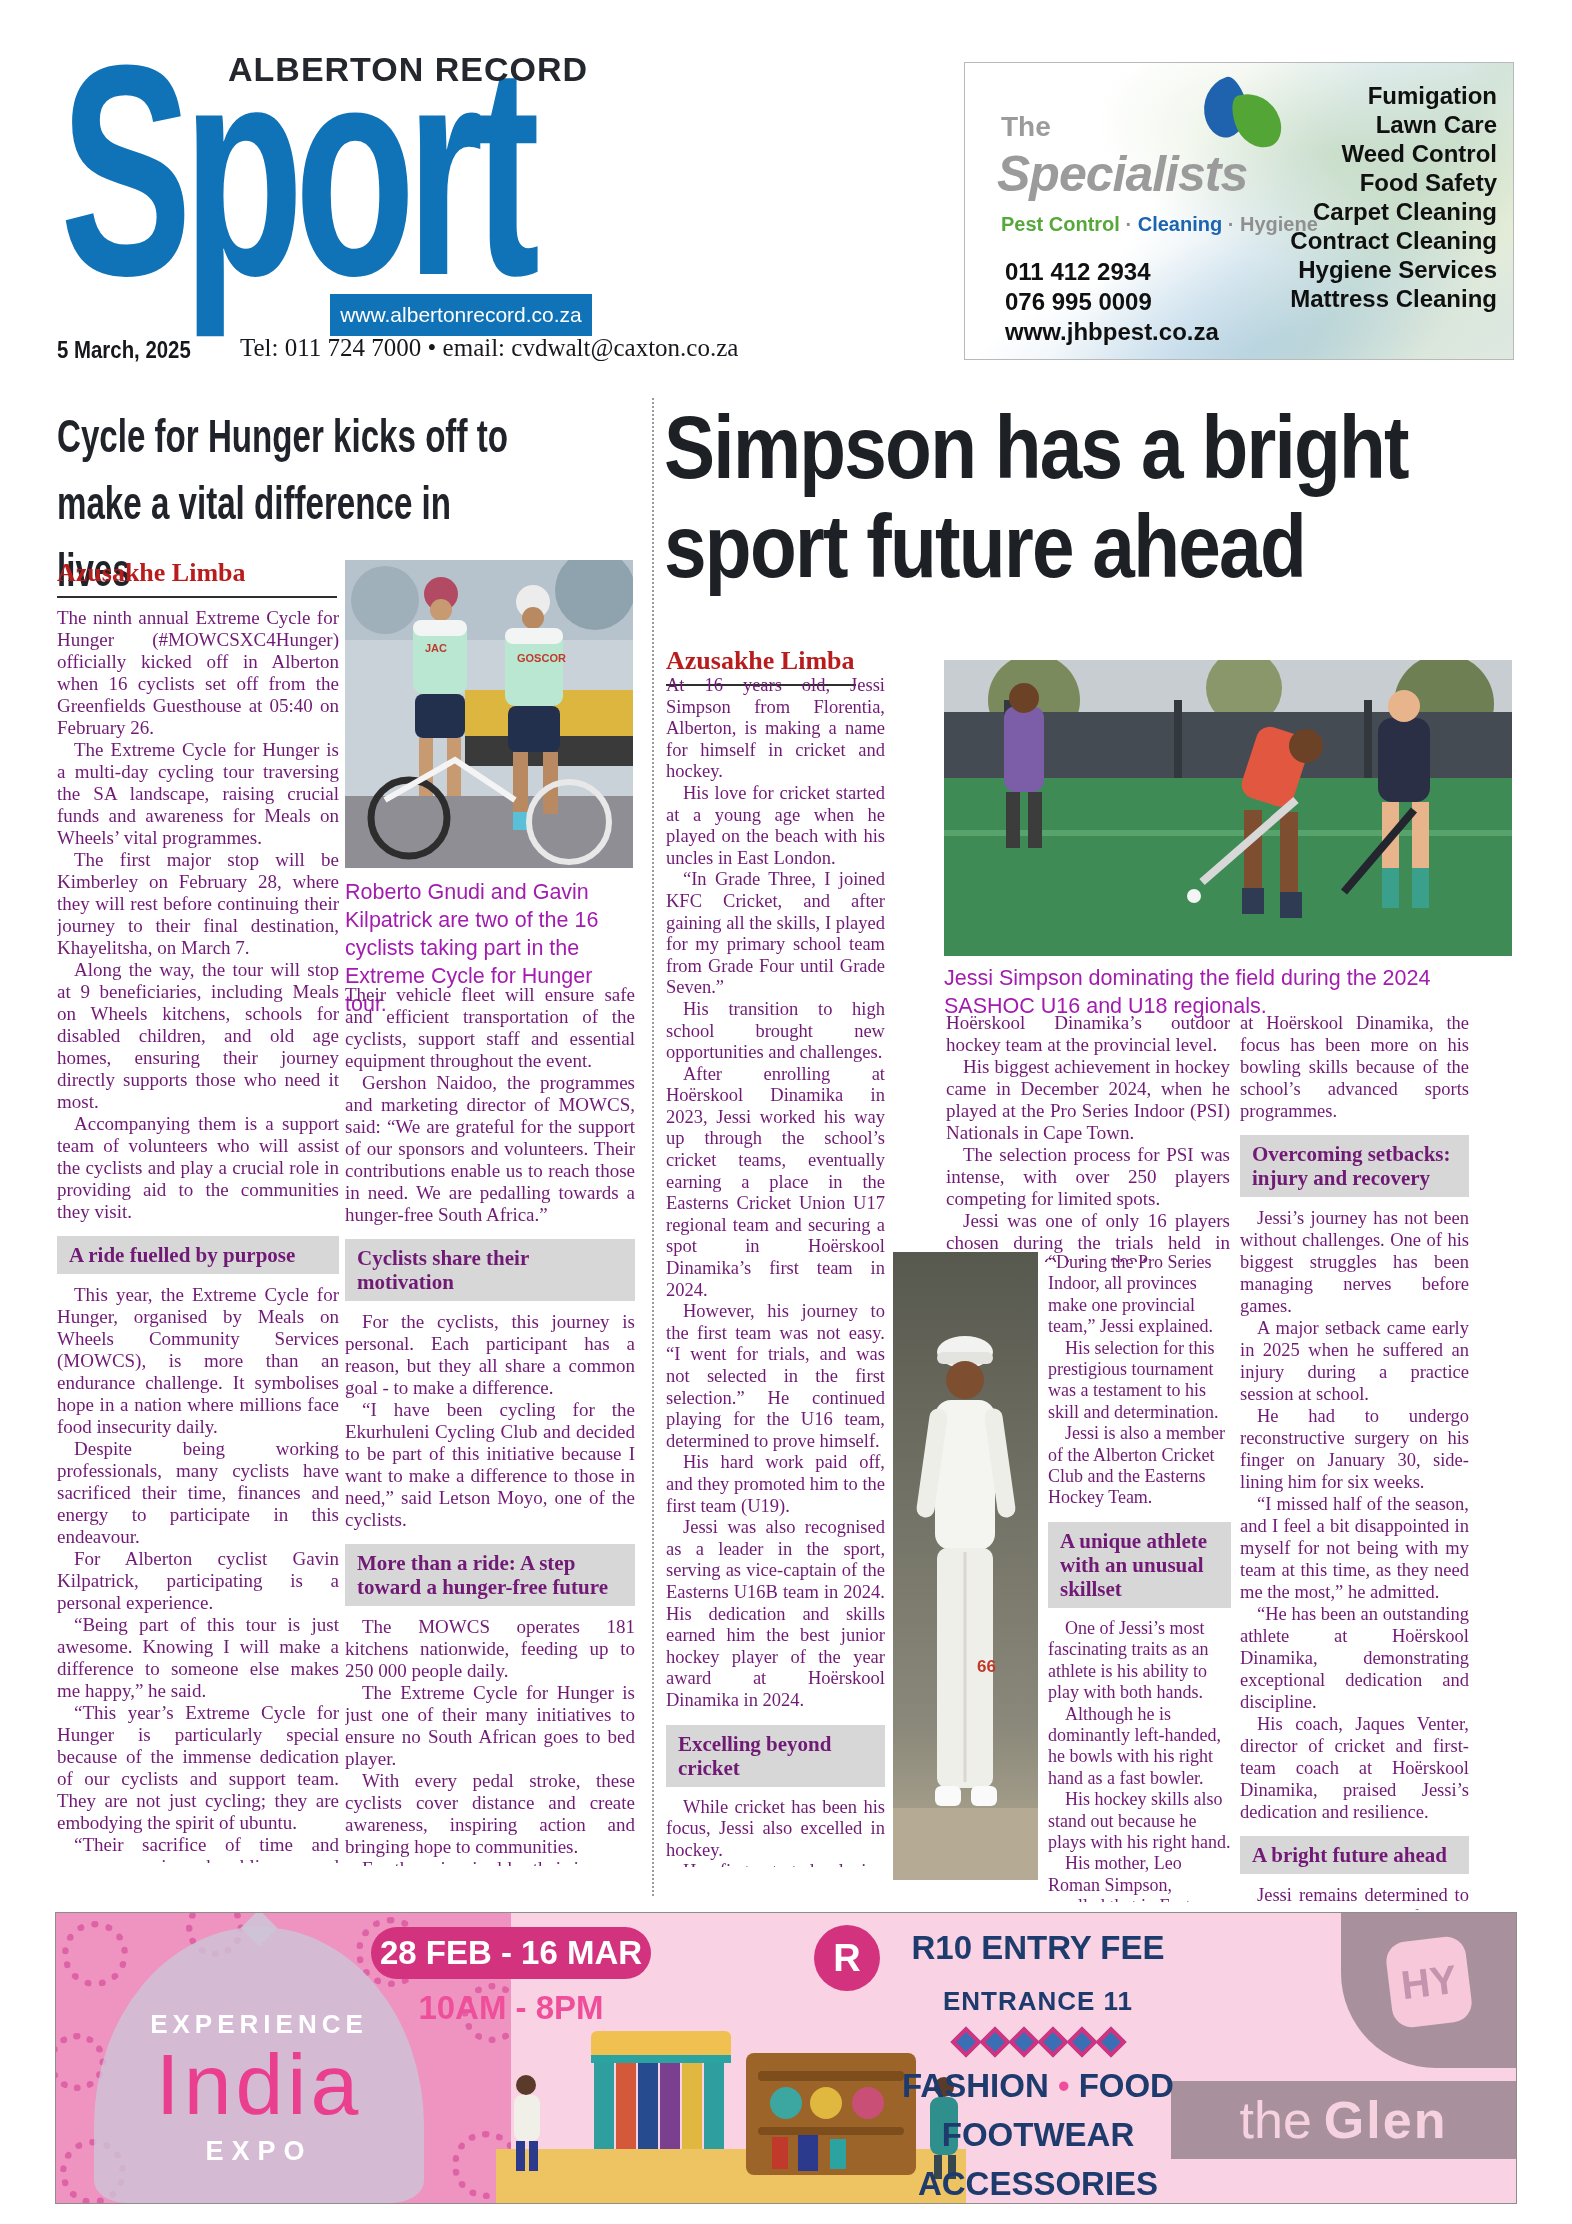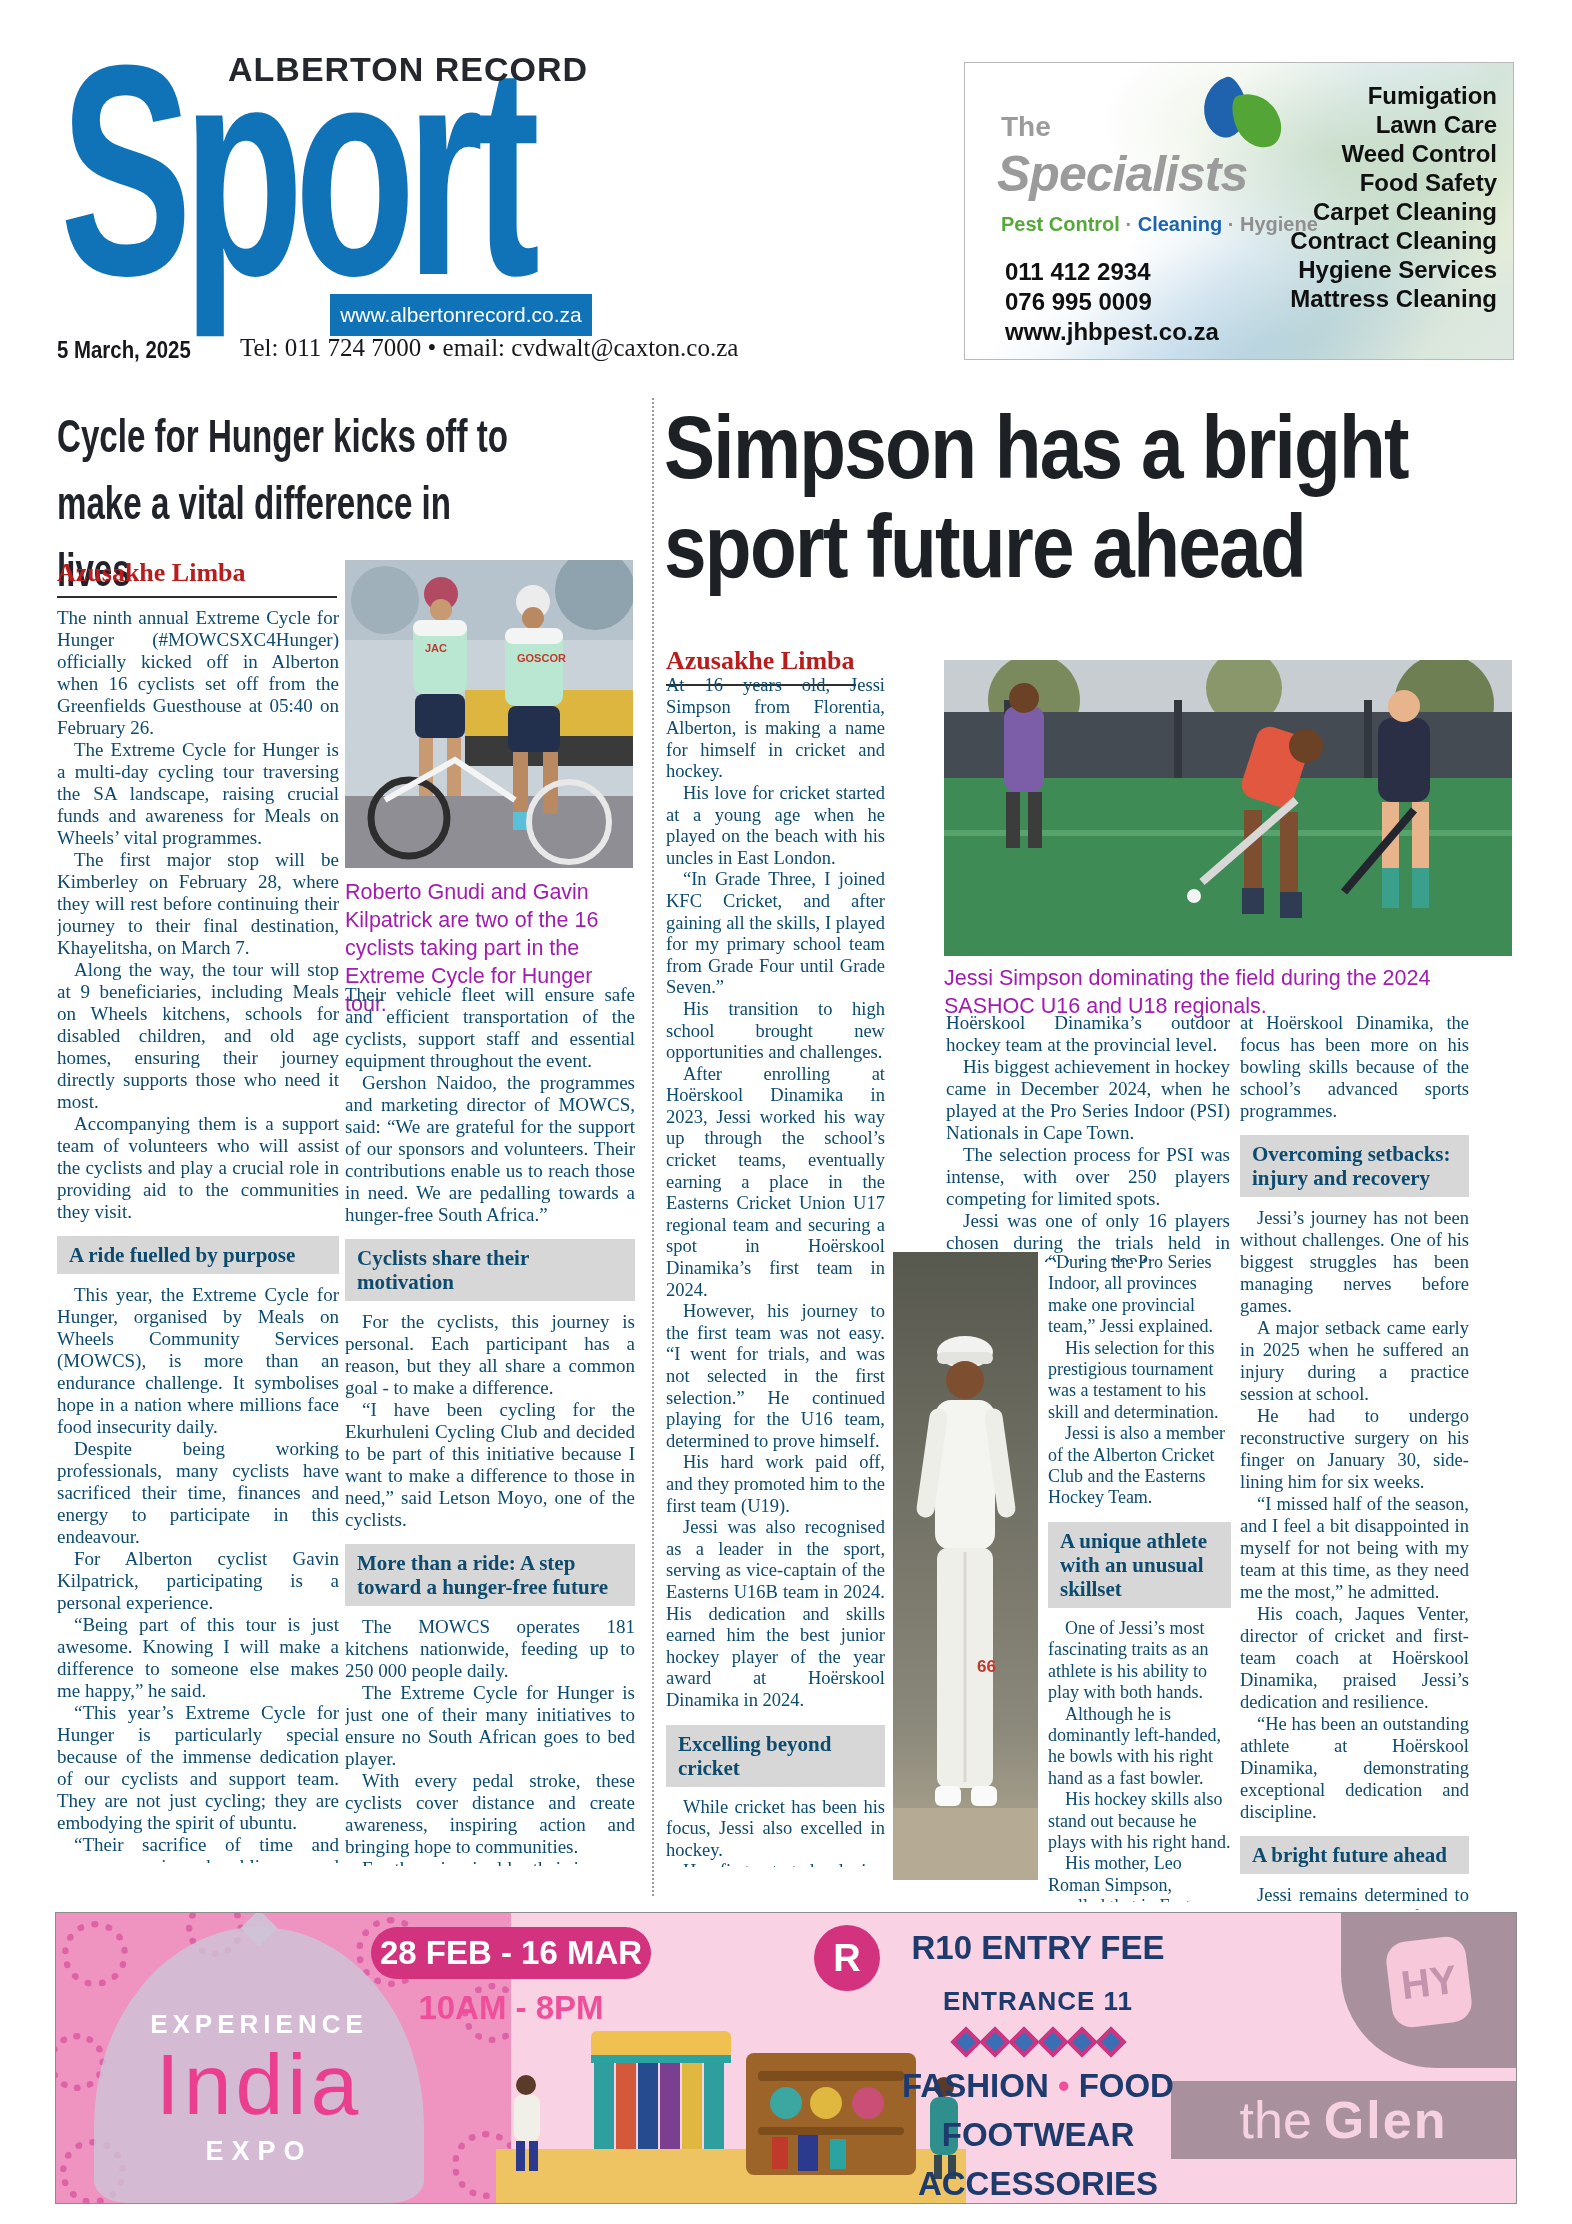--- a/index.html
+++ b/index.html
@@ -44,21 +44,21 @@
   .pest-services{right:16px;top:18px;text-align:right;font-size:24px;font-weight:700;color:#101010;
                  line-height:29px;z-index:2;}
   .pest-contacts{left:40px;bottom:12px;font-size:24px;font-weight:700;color:#101010;
                  line-height:30px;z-index:2;}
 
   
   .v-divider{left:652px;top:398px;height:1498px;width:0;border-left:2px dotted #9a9a9a;}
   .headline{font-family:"Liberation Sans",sans-serif;font-weight:700;color:#20242a;}
   .byline{font-size:26px;font-weight:700;color:#b91c1c;}
   .byline-rule{border-top:2px solid #2e2e2e;}
-  .blocks{font-size:19px;line-height:22px;color:#0c4a6e;text-align:justify;overflow:hidden;}
+  .blocks{font-size:19px;line-height:22px;color:#701a75;text-align:justify;overflow:hidden;}
   .para{margin:0;text-indent:17px;}
   .blocks > .para:first-child{text-indent:0;}
   .sec-head{background:#d7d7d7;font-weight:700;font-size:21px;line-height:24px;
             padding:7px 8px 7px 12px;margin:13px 0 10px 0;text-indent:0;text-align:left;}
   .photo-caption{font-family:"Liberation Sans",sans-serif;font-size:21.5px;line-height:28px;color:#a21caf;}
   .photo-frame{overflow:hidden;background:#dcdcdc;}
   .photo-frame svg{display:block;}
 
   .lh-left{left:57px;top:403px;width:640px;font-size:46px;line-height:67px;
            transform:scaleX(.72);transform-origin:left top;letter-spacing:0;}
@@ -328,22 +328,22 @@
 
   </div>
 
   <div class="abs blocks colC">
       <div class="para">at Hoërskool Dinamika, the focus has been more on his bowling skills because of the school’s advanced sports programmes.</div>
       <div class="sec-head">Overcoming setbacks: injury and recovery</div>
       <div class="para">Jessi’s journey has not been without challenges. One of his biggest struggles has been managing nerves before games.</div>
       <div class="para">A major setback came early in 2025 when he suffered an injury during a practice session at school.</div>
       <div class="para">He had to undergo reconstructive surgery on his finger on January 30, side-lining him for six weeks.</div>
       <div class="para">“I missed half of the season, and I feel a bit disappointed in myself for not being with my team at this time, as they need me the most,” he admitted.</div>
+      <div class="para">“He has been an outstanding athlete at Hoërskool Dinamika, demonstrating exceptional dedication and discipline.</div>
       <div class="para">His coach, Jaques Venter, director of cricket and first-team coach at Hoërskool Dinamika, praised Jessi’s dedication and resilience.</div>
-      <div class="para">“He has been an outstanding athlete at Hoërskool Dinamika, demonstrating exceptional dedication and discipline.</div>
       <div class="sec-head">A bright future ahead</div>
       <div class="para">Jessi remains determined to come back stronger after his injury.</div>
     </div>
 
   <div class="abs expo">
     <div class="abs expo-left">
       <div class="mandala" style="left:6px;top:8px;width:52px;height:52px;"></div>
       <div class="mandala" style="left:130px;top:-14px;width:44px;height:44px;"></div>
       <div class="mandala" style="left:300px;top:4px;width:56px;height:56px;"></div>
       <div class="mandala" style="left:406px;top:70px;width:46px;height:46px;"></div>

